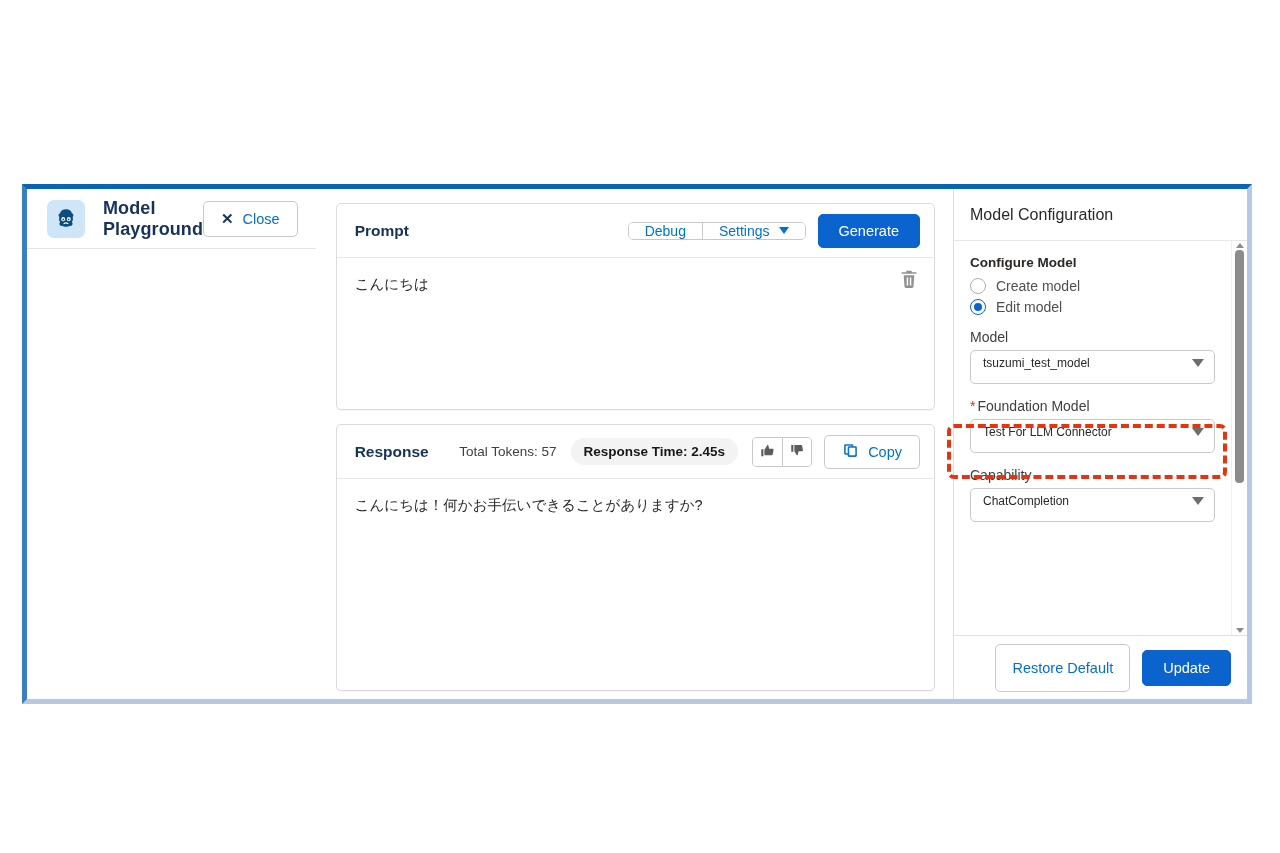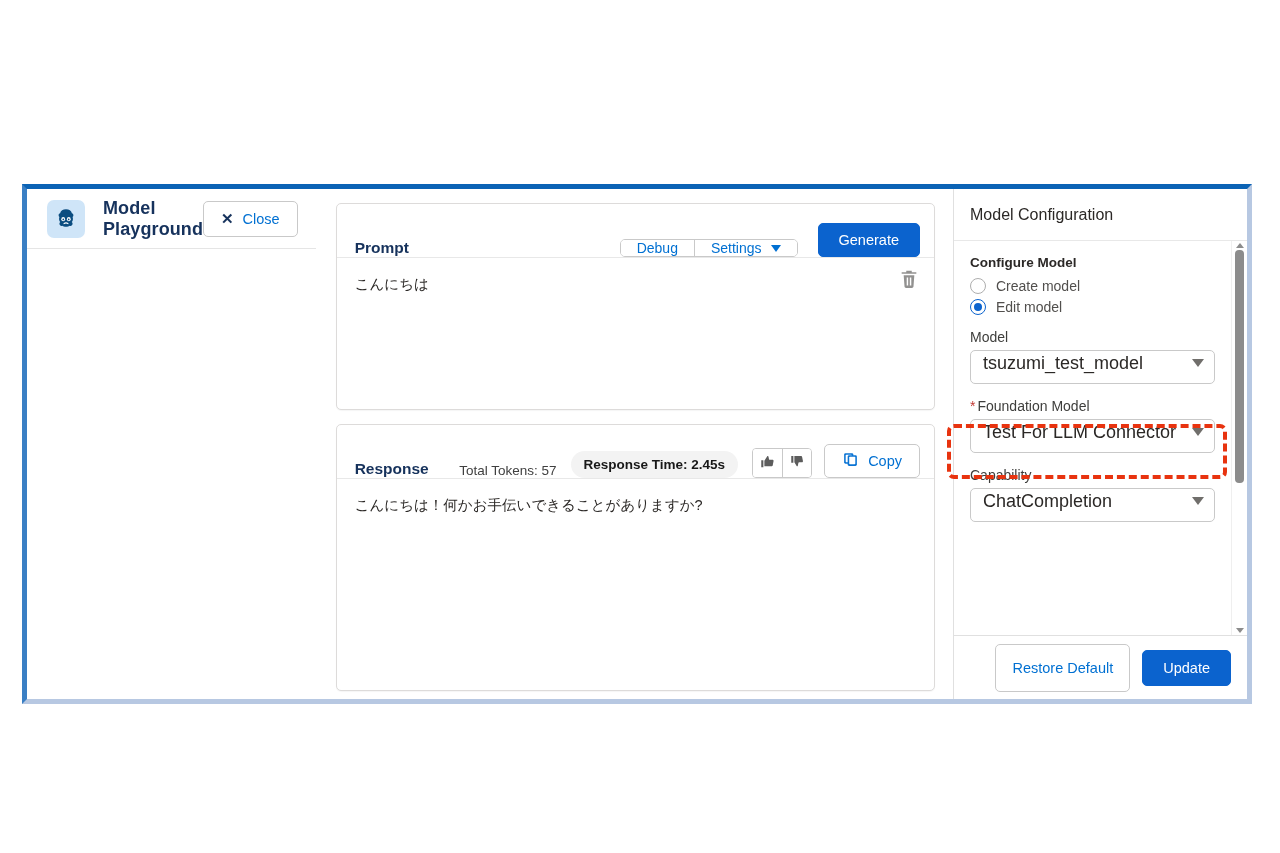--- a/index.html
+++ b/index.html
@@ -94,21 +94,21 @@
     background: #fff;
     display: flex;
     flex-direction: column;
     box-shadow: 0 1px 1px rgba(0,0,0,.04);
   }
   .card-head {
     height: 54px;
     flex: 0 0 54px;
     border-bottom: 1px solid #e8e8e8;
     display: flex;
-    align-items: flex-end;
+    align-items: center;
     padding: 0 14px 0 18px;
   }
   .card-title {
     font-size: 15.5px;
     font-weight: bold;
     color: #16325c;
   }
   .head-spacer { flex: 1 1 auto; }
 
   
@@ -131,21 +131,21 @@
     display: flex; align-items: center; gap: 9px;
   }
   .btn-group > button + button { border-left: 1px solid #c9c9c9; }
   .caret-down {
     width: 0; height: 0;
     border-left: 5.5px solid transparent;
     border-right: 5.5px solid transparent;
     border-top: 7px solid #0070d2;
   }
   #generate-button {
-    margin-left: 20px;
+    margin-left: 12px;
     height: 34px;
     padding: 0 20px;
     background: #0b63ce;
     border: 1px solid #0b63ce;
     border-radius: 5px;
     color: #fff;
     font-size: 14.5px;
     cursor: pointer;
     font-family: inherit;
   }
@@ -282,21 +282,21 @@
   }
   .req-star { color: #c23934; margin-right: 2px; }
   .select-box {
     height: 34px;
     border: 1px solid #c9c9c9;
     border-radius: 5px;
     background: #fff;
     display: flex;
     align-items: center;
     padding: 0 10px 8px 12px;
-    font-size: 18px;
+    font-size: 12px;
     color: #2b2826;
     cursor: pointer;
   }
   .select-box .val { flex: 1 1 auto; overflow: hidden; white-space: nowrap; text-overflow: ellipsis; }
   .select-caret {
     width: 0; height: 0;
     border-left: 6px solid transparent;
     border-right: 6px solid transparent;
     border-top: 8px solid #706e6b;
     flex: 0 0 auto;

